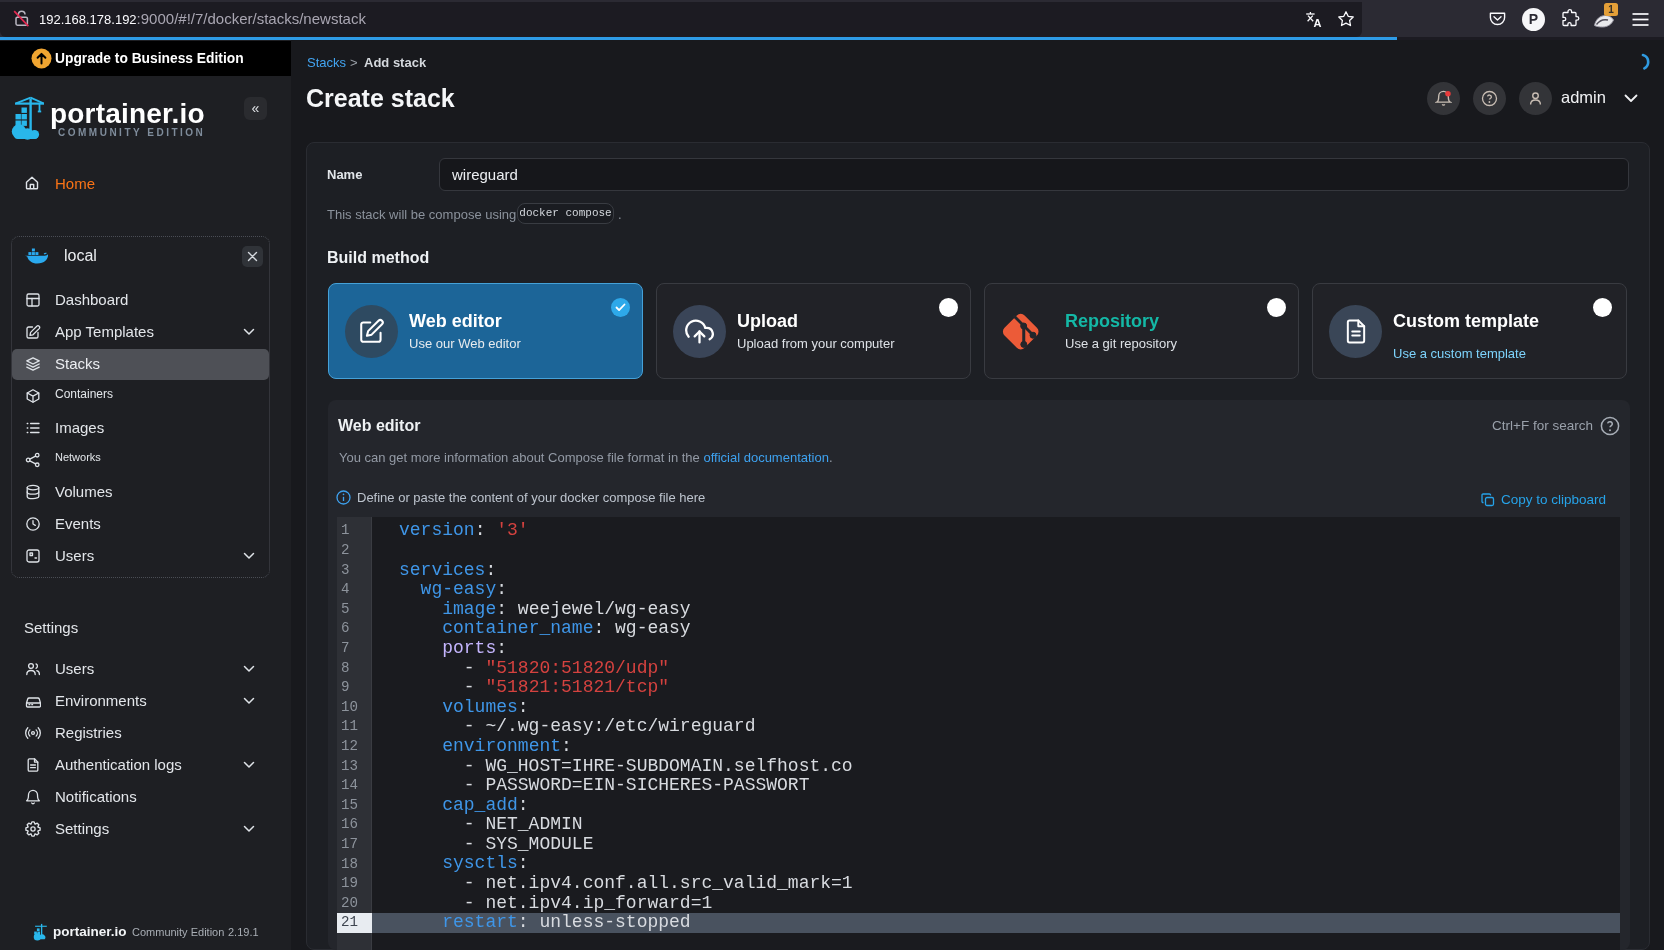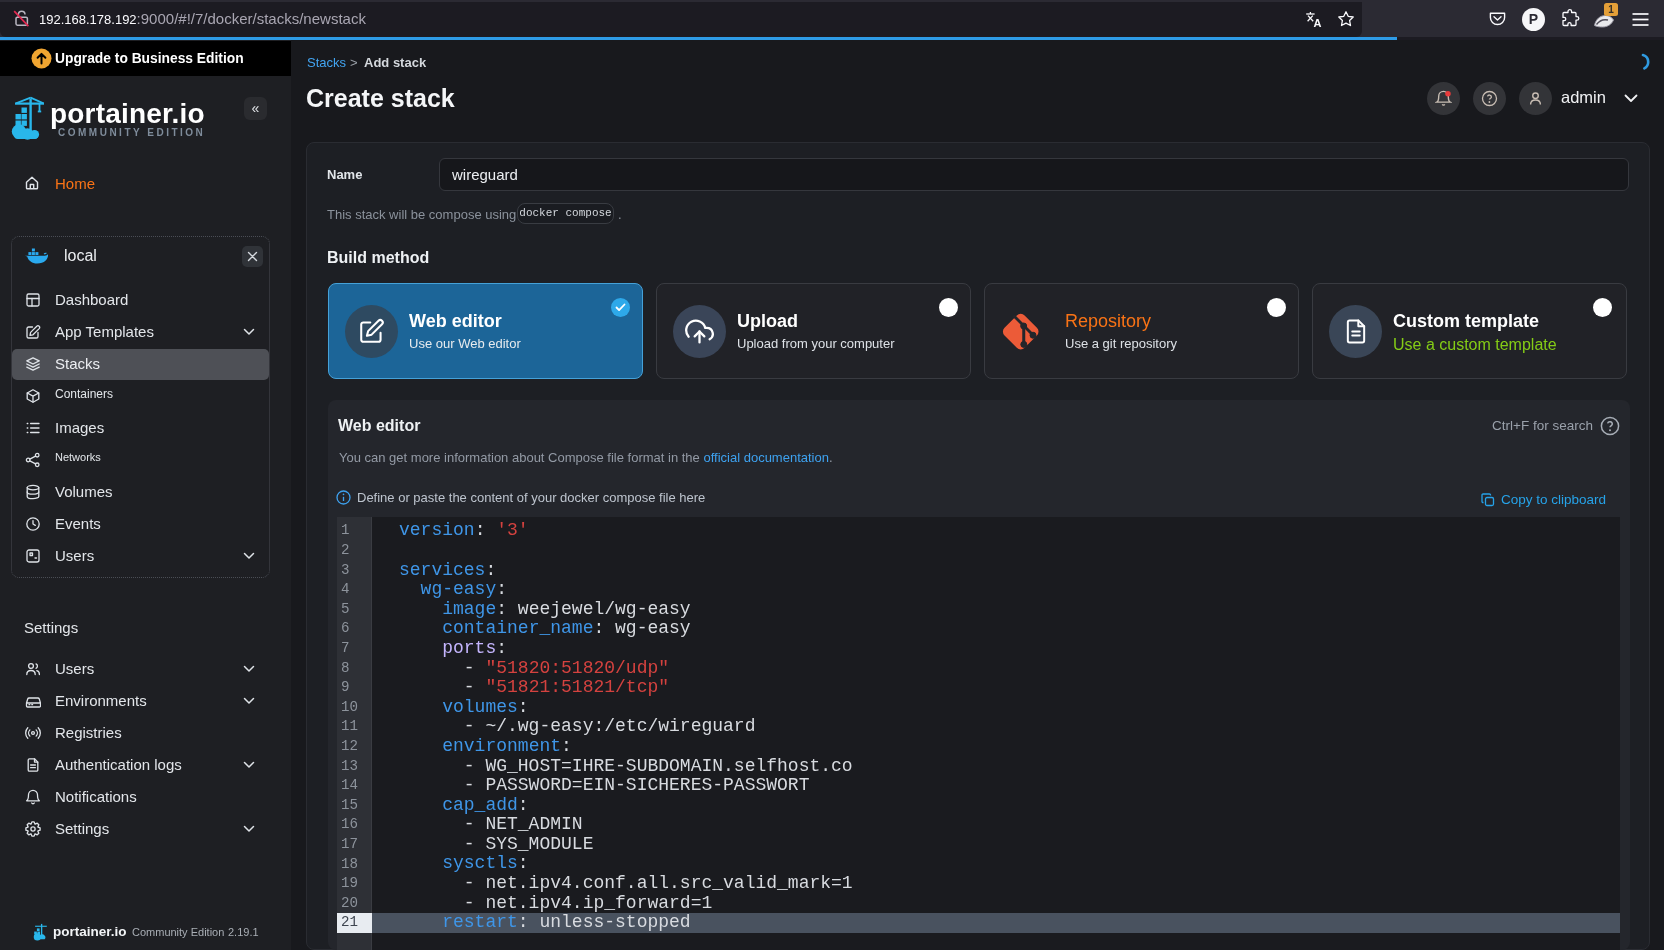--- a/index.html
+++ b/index.html
@@ -360,35 +360,35 @@
 <svg class="a" style="left:997px;top:308px" width="47" height="47" viewBox="0 0 47 47">
  <rect x="9.3" y="9.3" width="28.4" height="28.4" rx="5.5" fill="#ec5b38" transform="rotate(45 23.5 23.8)"></rect>
  <g stroke="#24262b" fill="#24262b">
         <line x1="16.5" y1="7.5" x2="36.2" y2="27.2" stroke-width="3"></line>
         <circle cx="26.7" cy="18" r="3"></circle>
         <circle cx="36" cy="27.2" r="3"></circle>
         <circle cx="26.8" cy="36.4" r="3"></circle>
         <line x1="26.7" y1="18" x2="26.8" y2="36.4" stroke-width="3"></line>
       </g>
 </svg>
-<div class="a" style="left:1065px;top:311px;font-size:18px;font-weight:normal;color:#f97316">Repository</div>
+<div class="a" style="left:1065px;top:311px;font-size:18px;font-weight:bold;color:#14b8a6">Repository</div>
 <div class="a" style="left:1065px;top:336px;font-size:13px;color:#dde1e6">Use a git repository</div>
 <div class="a" style="left:1267px;top:298px;width:19px;height:19px;border-radius:50%;background:#fff"></div>
 
 <div class="a" style="left:1329px;top:305px;width:53px;height:53px;border-radius:50%;background:#3a4657"></div>
 <svg class="a" style="left:1342px;top:317px" width="28" height="29" viewBox="0 0 24 24">
       <g fill="none" stroke="#fff" stroke-width="1.7" stroke-linecap="round" stroke-linejoin="round">
         <path d="M14 2.5H6.5A1.5 1.5 0 0 0 5 4v16a1.5 1.5 0 0 0 1.5 1.5h11A1.5 1.5 0 0 0 19 20V7.5z"></path>
         <path d="M14 2.5v5h5"></path>
         <line x1="8.8" y1="12" x2="15.2" y2="12"></line>
         <line x1="8.8" y1="15.5" x2="15.2" y2="15.5"></line>
       </g>
     </svg>
 <div class="a" style="left:1393px;top:311px;font-size:18px;font-weight:bold;color:#fff">Custom template</div>
-<div class="a" style="left:1393px;top:336px;font-size:16px;color:#84cc16">Use a custom template</div>
+<div class="a" style="left:1393px;top:346px;font-size:13px;color:#7dd3fc">Use a custom template</div>
 <div class="a" style="left:1593px;top:298px;width:19px;height:19px;border-radius:50%;background:#fff"></div>
 
 <div class="a" style="left:328px;top:400px;width:1302px;height:550px;background:#24262c;border-radius:8px"></div>
 <div class="a" style="left:338px;top:417px;font-size:16px;font-weight:bold;color:#eef1f3">Web editor</div>
 <div class="a" style="left:1393px;top:418px;width:200px;font-size:13.5px;color:#9aa1ab;text-align:right">Ctrl+F for search</div>
 <svg class="a" style="left:1600px;top:416px" width="20" height="20" viewBox="0 0 20 20">
       <circle cx="10" cy="10" r="8.6" fill="none" stroke="#a7adb6" stroke-width="1.5"></circle>
       <path d="M7.6 7.4a2.4 2.4 0 0 1 4.7.7c0 1.6-2.3 1.9-2.3 3.1" fill="none" stroke="#a7adb6" stroke-width="1.5"></path>
       <circle cx="10" cy="14.3" r="1" fill="#a7adb6"></circle>
     </svg>

